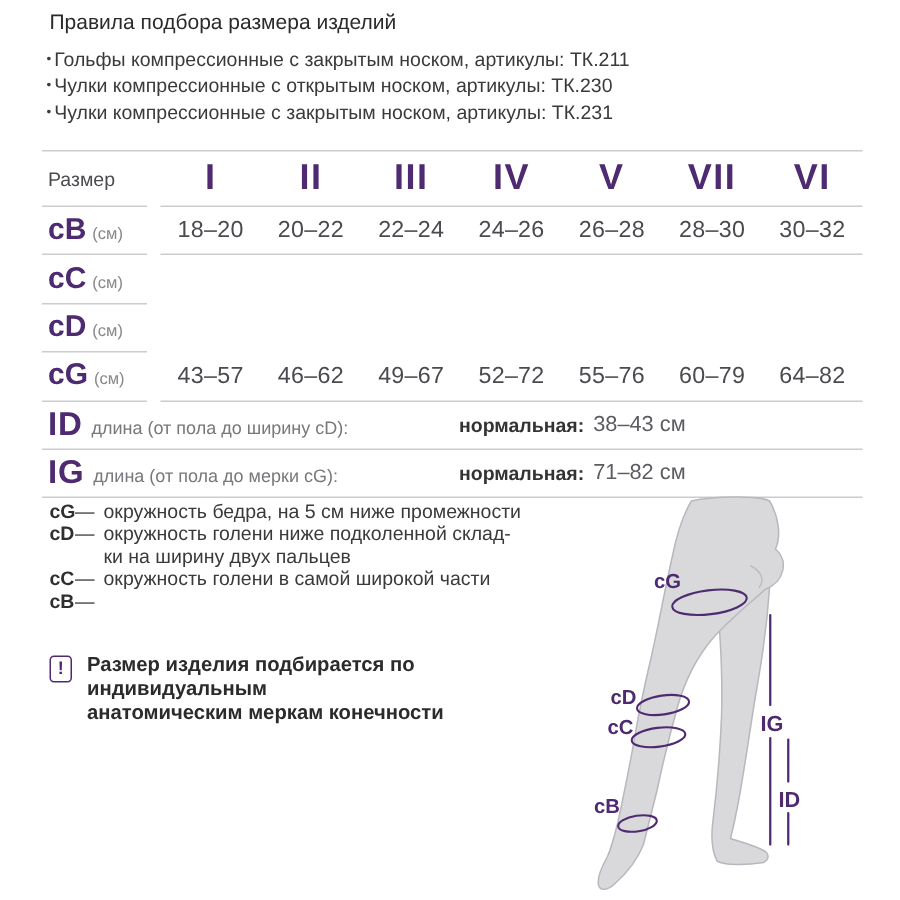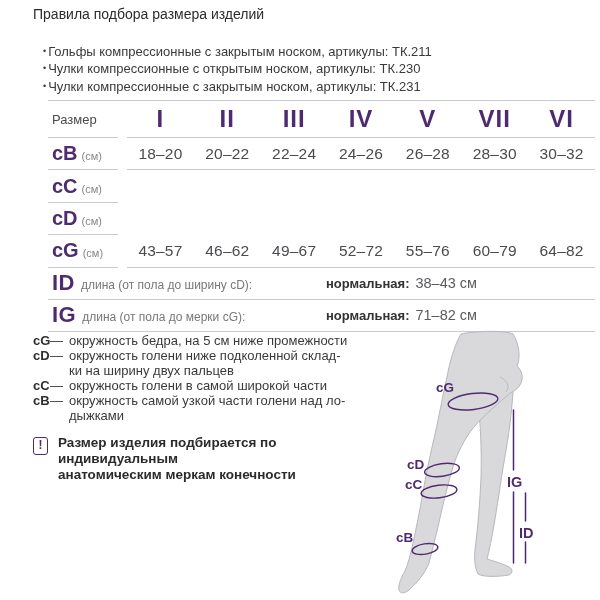--- a/index.html
+++ b/index.html
@@ -5,26 +5,26 @@
   html,body{margin:0;padding:0;}
   body{
     width:600px;height:600px;background:#ffffff;position:relative;overflow:hidden;
     font-family:"Liberation Sans",sans-serif;color:#3a3a3c;
     -webkit-font-smoothing:antialiased;
   }
   .abs{position:absolute;}
 
   
   #title{left:33px;top:6px;font-size:14px;font-weight:normal;color:#2b2b2d;}
-  #bullets{left:31px;top:31px;margin:12px;padding:0;list-style:none;font-size:13px;line-height:16.4px;color:#3a3a3c;}
+  #bullets{left:31px;top:31px;margin:0;padding:0;list-style:none;font-size:13px;line-height:16.4px;color:#3a3a3c;}
   #bullets li{white-space:nowrap;}
   .blt{font-size:9px;vertical-align:2px;margin-right:2px;color:#3a3a3c;}
 
   
-  #table{left:28px;top:100px;width:547px;border-top:1px solid #cbcbd0;margin-left:20px;}
+  #table{left:28px;top:100px;width:547px;border-top:1px solid #cbcbd0;}
   .trow{display:flex;height:32.4px;}
   .trow.hdr{height:37px;}
   .tl{width:70px;display:flex;align-items:center;align-self:stretch;border-bottom:1px solid #cbcbd0;padding-left:4px;box-sizing:border-box;}
   .tgap{width:9px;align-self:stretch;}
   .td{flex:1;display:flex;align-items:center;align-self:stretch;border-bottom:1px solid #cbcbd0;}
   .szlabel{font-size:13px;color:#4b4b4f;}
   .hcell{flex:1;text-align:center;font-size:24px;font-weight:bold;color:#4e2a70;letter-spacing:1px;}
   .rlbl{font-size:20px;font-weight:bold;color:#4e2a70;}
   .runit{font-size:11px;color:#87878c;margin-left:4px;margin-top:5px;}
   .cell{flex:1;text-align:center;font-size:15.5px;color:#4b4b4f;letter-spacing:.2px;}
@@ -170,22 +170,20 @@
 ки на ширину двух пальцев</span>
   </div>
   <div class="defrow">
     <span class="dterm">cC</span>
     <span class="ddash">—</span>
     <span class="dtext">окружность голени в самой широкой части</span>
   </div>
   <div class="defrow">
     <span class="dterm">cB</span>
     <span class="ddash">—</span>
-    <span class="dtext">окружность самой узкой части голени над ло-
-дыжками</span>
   </div>
 </div>
 
 <div class="abs" id="note">
   <div class="noteicon">!</div>
   <div class="notetext">Размер изделия подбирается по индивидуальным
 анатомическим меркам конечности</div>
 </div>
 
 <svg class="abs" id="diagram" width="220" height="270" viewBox="0 0 220 270" xmlns="http://www.w3.org/2000/svg">

